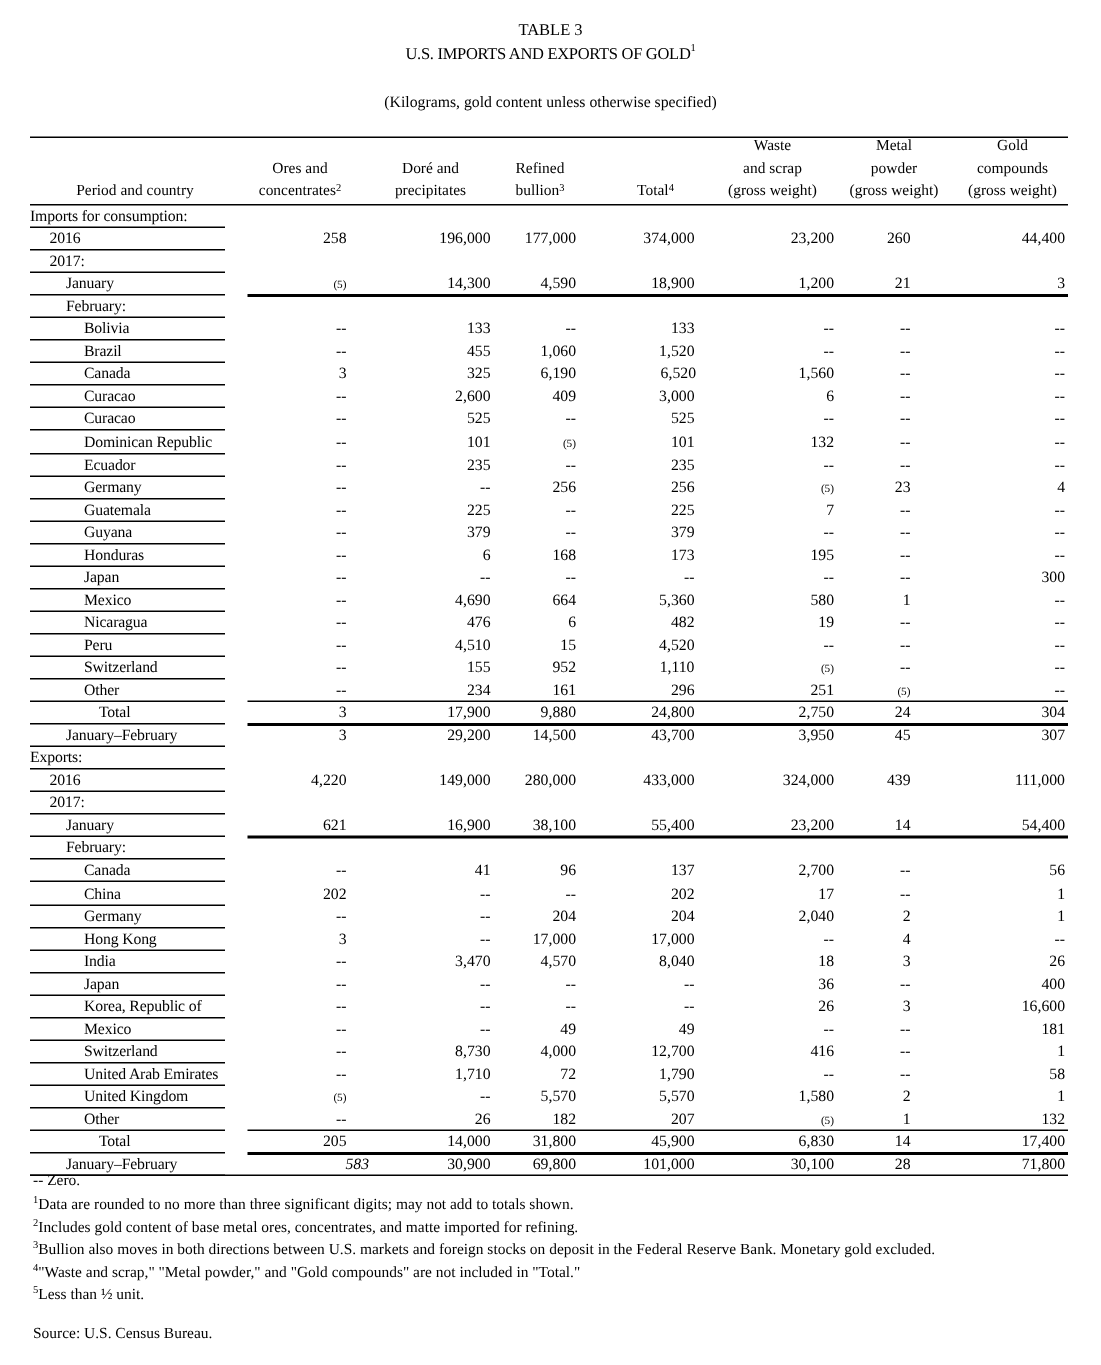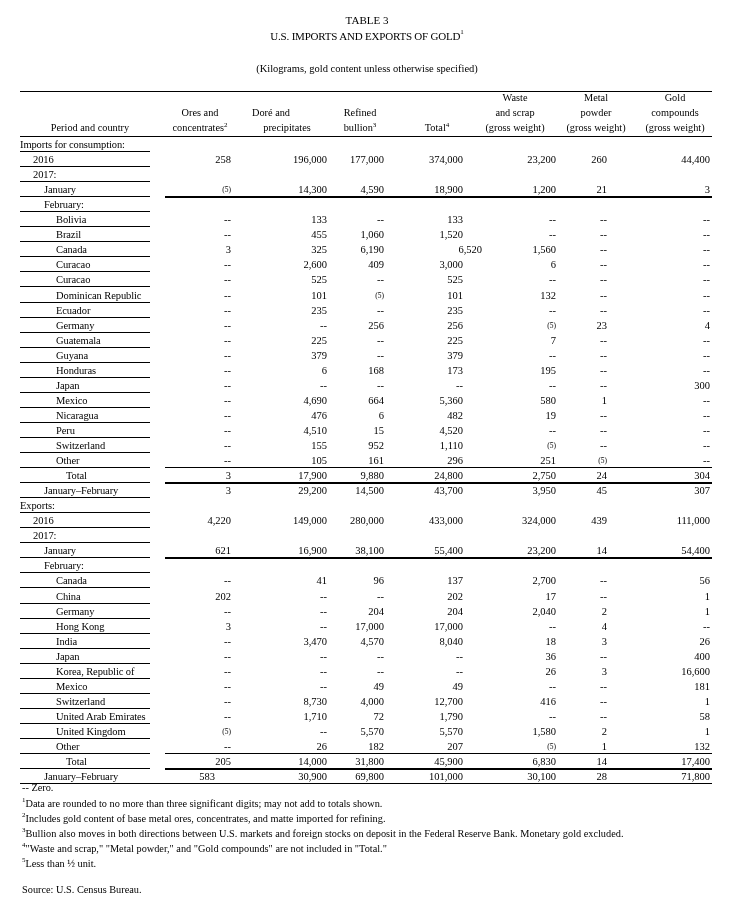--- a/index.html
+++ b/index.html
@@ -26,21 +26,21 @@
 
 <div id="title1" class="center">TABLE 3</div>
 <div id="title2" class="center"><span>U.S. IMPORTS AND EXPORTS OF GOLD</span><sup>1</sup></div>
 <div id="subtitle" class="center">(Kilograms, gold content unless otherwise specified)</div>
 
 <div class="rule" style="left:20px; top:91px; width:692px; height:1px;"></div>
 <div id="header">
     <div class="hdr" style="left: 25px; width: 130px; top: 120px;"><span>Period and country</span></div>
     <div class="hdr" style="left: 160px; width: 80px; top: 105px;"><span>Ores and</span></div>
     <div class="hdr" style="left: 160px; width: 80px; top: 120px;"><span>concentrates</span><sup>2</sup></div>
-    <div class="hdr" style="left: 231px; width: 80px; top: 105px;"><span>Doré and</span></div>
+    <div class="hdr" style="left: 247px; width: 80px; top: 105px;"><span>Doré and</span></div>
     <div class="hdr" style="left: 247px; width: 80px; top: 120px;"><span>precipitates</span></div>
     <div class="hdr" style="left: 325px; width: 70px; top: 105px;"><span>Refined</span></div>
     <div class="hdr" style="left: 325px; width: 70px; top: 120px;"><span>bullion</span><sup>3</sup></div>
     <div class="hdr" style="left: 407px; width: 60px; top: 120px;"><span>Total</span><sup>4</sup></div>
     <div class="hdr" style="left: 472.5px; width: 85px; top: 90px;"><span>Waste</span></div>
     <div class="hdr" style="left: 472.5px; width: 85px; top: 105px;"><span>and scrap</span></div>
     <div class="hdr" style="left: 472.5px; width: 85px; top: 120px;"><span>(gross weight)</span></div>
     <div class="hdr" style="left: 553.5px; width: 85px; top: 90px;"><span>Metal</span></div>
     <div class="hdr" style="left: 553.5px; width: 85px; top: 105px;"><span>powder</span></div>
     <div class="hdr" style="left: 553.5px; width: 85px; top: 120px;"><span>(gross weight)</span></div>
@@ -106,21 +106,21 @@
       <div class="cell" style="left: 466px;">--</div>
       <div class="cell" style="left: 517px;">--</div>
       <div class="cell" style="left: 620px;">--</div>
     </div>
     <div class="rule" style="left: 20px; width: 130px; top: 241.3px; height: 1px;"></div>
     <div class="row" style="top: 242.35px;">
       <div class="lbl i3">Canada</div>
       <div class="cell" style="left: 141px;">3</div>
       <div class="cell" style="left: 237px;">325</div>
       <div class="cell" style="left: 294px;">6,190</div>
-      <div class="cell" style="left: 392px;">6,520</div>
+      <div class="cell" style="left: 374px;">6,520</div>
       <div class="cell" style="left: 466px;">1,560</div>
       <div class="cell" style="left: 517px;">--</div>
       <div class="cell" style="left: 620px;">--</div>
     </div>
     <div class="rule" style="left: 20px; width: 130px; top: 256.35px; height: 1px;"></div>
     <div class="row" style="top: 257.4px;">
       <div class="lbl i3">Curacao</div>
       <div class="cell" style="left: 141px;">--</div>
       <div class="cell" style="left: 237px;">2,600</div>
       <div class="cell" style="left: 294px;">409</div>
@@ -258,21 +258,21 @@
       <div class="cell" style="left: 294px;">952</div>
       <div class="cell" style="left: 373px;">1,110</div>
       <div class="cell fn5" style="left: 466px;">(5)</div>
       <div class="cell" style="left: 517px;">--</div>
       <div class="cell" style="left: 620px;">--</div>
     </div>
     <div class="rule" style="left: 20px; width: 130px; top: 452px; height: 1px;"></div>
     <div class="row" style="top: 453.05px;">
       <div class="lbl i3">Other</div>
       <div class="cell" style="left: 141px;">--</div>
-      <div class="cell" style="left: 237px;">105</div>
+      <div class="cell" style="left: 237px;">234</div>
       <div class="cell" style="left: 294px;">161</div>
       <div class="cell" style="left: 373px;">296</div>
       <div class="cell" style="left: 466px;">251</div>
       <div class="cell fn5" style="left: 517px;">(5)</div>
       <div class="cell" style="left: 620px;">--</div>
     </div>
     <div class="rule" style="left: 20px; width: 130px; top: 467.05px; height: 1px;"></div>
     <div class="rule" style="left: 165px; width: 547px; top: 467.05px; height: 1px;"></div>
     <div class="row" style="top: 468.1px;">
       <div class="lbl tot">Total</div>
@@ -472,21 +472,21 @@
       <div class="cell" style="left: 294px;">31,800</div>
       <div class="cell" style="left: 373px;">45,900</div>
       <div class="cell" style="left: 466px;">6,830</div>
       <div class="cell" style="left: 517px;">14</div>
       <div class="cell" style="left: 620px;">17,400</div>
     </div>
     <div class="rule" style="left: 20px; width: 130px; top: 768.05px; height: 1px;"></div>
     <div class="rule" style="left: 165px; width: 547px; top: 768.05px; height: 2px;"></div>
     <div class="row" style="top: 769.1px;">
       <div class="lbl jf">January–February</div>
-      <div class="cell" style="left: 125px;">583</div>
+      <div class="cell" style="left: 156px; font-style: italic;">583</div>
       <div class="cell" style="left: 237px;">30,900</div>
       <div class="cell" style="left: 294px;">69,800</div>
       <div class="cell" style="left: 373px;">101,000</div>
       <div class="cell" style="left: 466px;">30,100</div>
       <div class="cell" style="left: 517px;">28</div>
       <div class="cell" style="left: 620px;">71,800</div>
     </div>
     <div class="rule" style="left: 20px; width: 130px; top: 783.1px; height: 1px;"></div>
     <div class="rule" style="left: 20px; width: 692px; top: 783.15px; height: 1px;"></div>
   </div>

